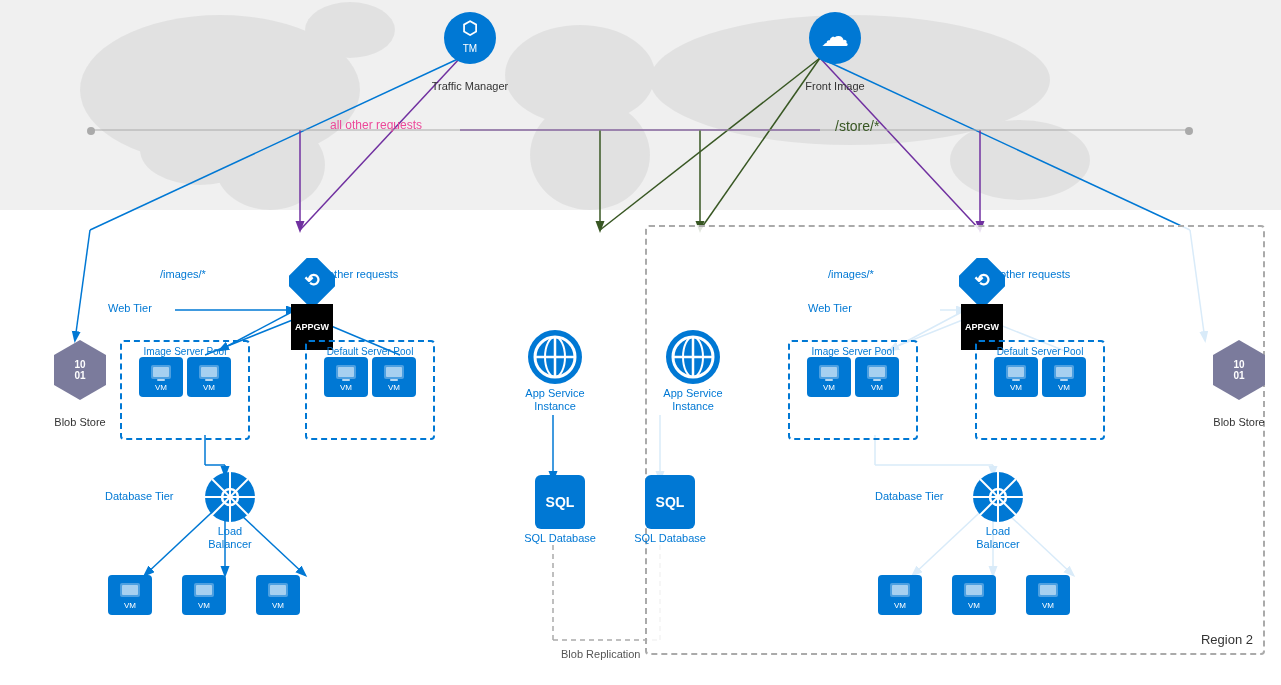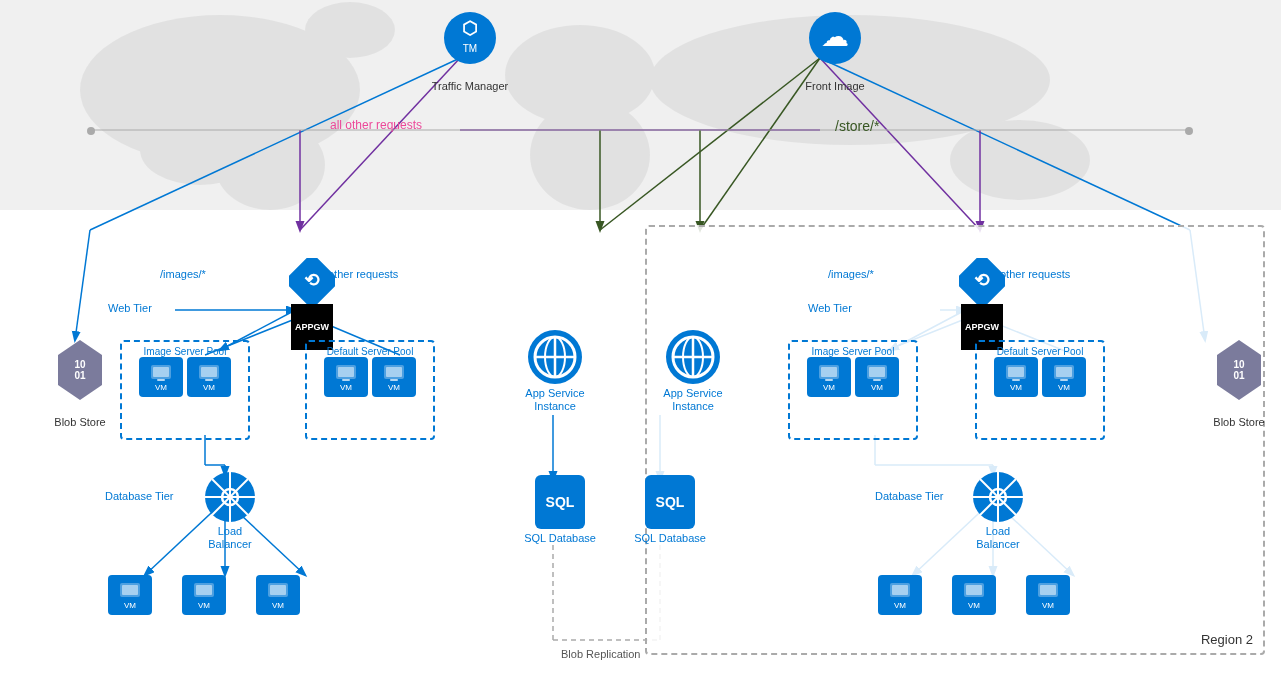--- a/index.html
+++ b/index.html
@@ -103,21 +103,21 @@
     
     .lines-overlay {
       position: absolute;
       top: 0; left: 0;
       width: 1281px;
       height: 685px;
       pointer-events: none;
     }
     
     .hexagon {
-      width: 44px;
+      width: 52px;
       height: 60px;
       background: #7b7b9c;
       clip-path: polygon(50% 0%, 100% 25%, 100% 75%, 50% 100%, 0% 75%, 0% 25%);
       display: flex;
       align-items: center;
       justify-content: center;
       color: white;
       font-size: 9px;
       text-align: center;
     }

